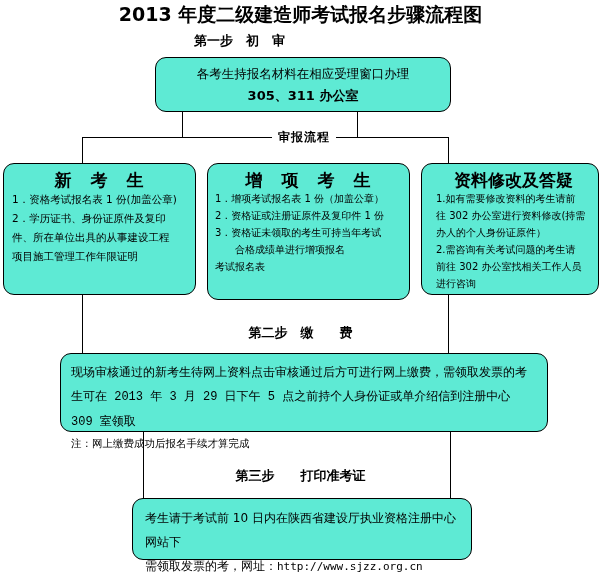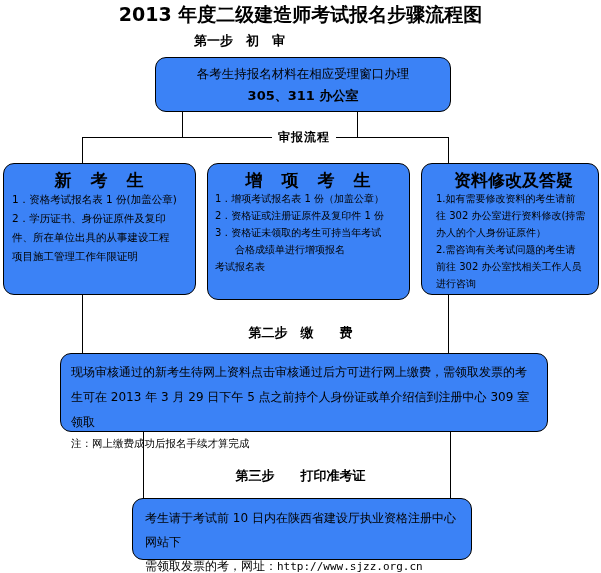--- a/index.html
+++ b/index.html
@@ -43,21 +43,21 @@
     white-space: pre;
     font-family: "DejaVu Sans", "Liberation Sans", sans-serif;
   }
 
   
   .rbox {
     position: absolute;
     box-sizing: border-box;
     border: 1px solid #000000;
     border-radius: 11px;
-    background: #3b82f6;
+    background: #5eead4;
   }
 
   .box-title {
     text-align: center;
     font-size: 17px;
     font-weight: bold;
     letter-spacing: 1px;
     line-height: 20px;
   }
 
@@ -163,21 +163,21 @@
     <div class="xsmall-line" style="line-height:17px;">进行咨询</div>
   </div>
 
   <div class="step-label" style="left:0;top:324px;width:601px;">第二步　缴　　费</div>
 
   <div class="vline" style="left:82px;top:295px;height:58px;"></div>
   <div class="vline" style="left:448px;top:295px;height:58px;"></div>
 
   <div class="rbox" style="left:60px;top:353px;width:488px;height:79px;padding:6px 10px 0 10px;">
     <div class="box-line" style="font-size:12px;line-height:25px;">现场审核通过的新考生待网上资料点击审核通过后方可进行网上缴费，需领取发票的考</div>
-    <div class="box-line" style="font-size:12px;line-height:25px;">生可在 2013 年 3 月 29 日下午 5 点之前持个人身份证或单介绍信到注册中心 309 室领取</div>
+    <div class="box-line" style="font-size:12px;line-height:25px;font-family:Liberation Mono, monospace;">生可在 2013 年 3 月 29 日下午 5 点之前持个人身份证或单介绍信到注册中心 309 室领取</div>
     <div class="small-line" style="font-size:10.5px;line-height:16px;">注：网上缴费成功后报名手续才算完成</div>
   </div>
 
   <div class="step-label" style="left:0;top:467px;width:601px;">第三步　　打印准考证</div>
 
   <div class="vline" style="left:143px;top:432px;height:66px;"></div>
   <div class="vline" style="left:450px;top:432px;height:66px;"></div>
 
   <div class="rbox" style="left:132px;top:498px;width:340px;height:62px;padding:7px 12px 0 12px;">
     <div class="box-line" style="font-size:12px;line-height:24px;">考生请于考试前 10 日内在陕西省建设厅执业资格注册中心网站下</div>

